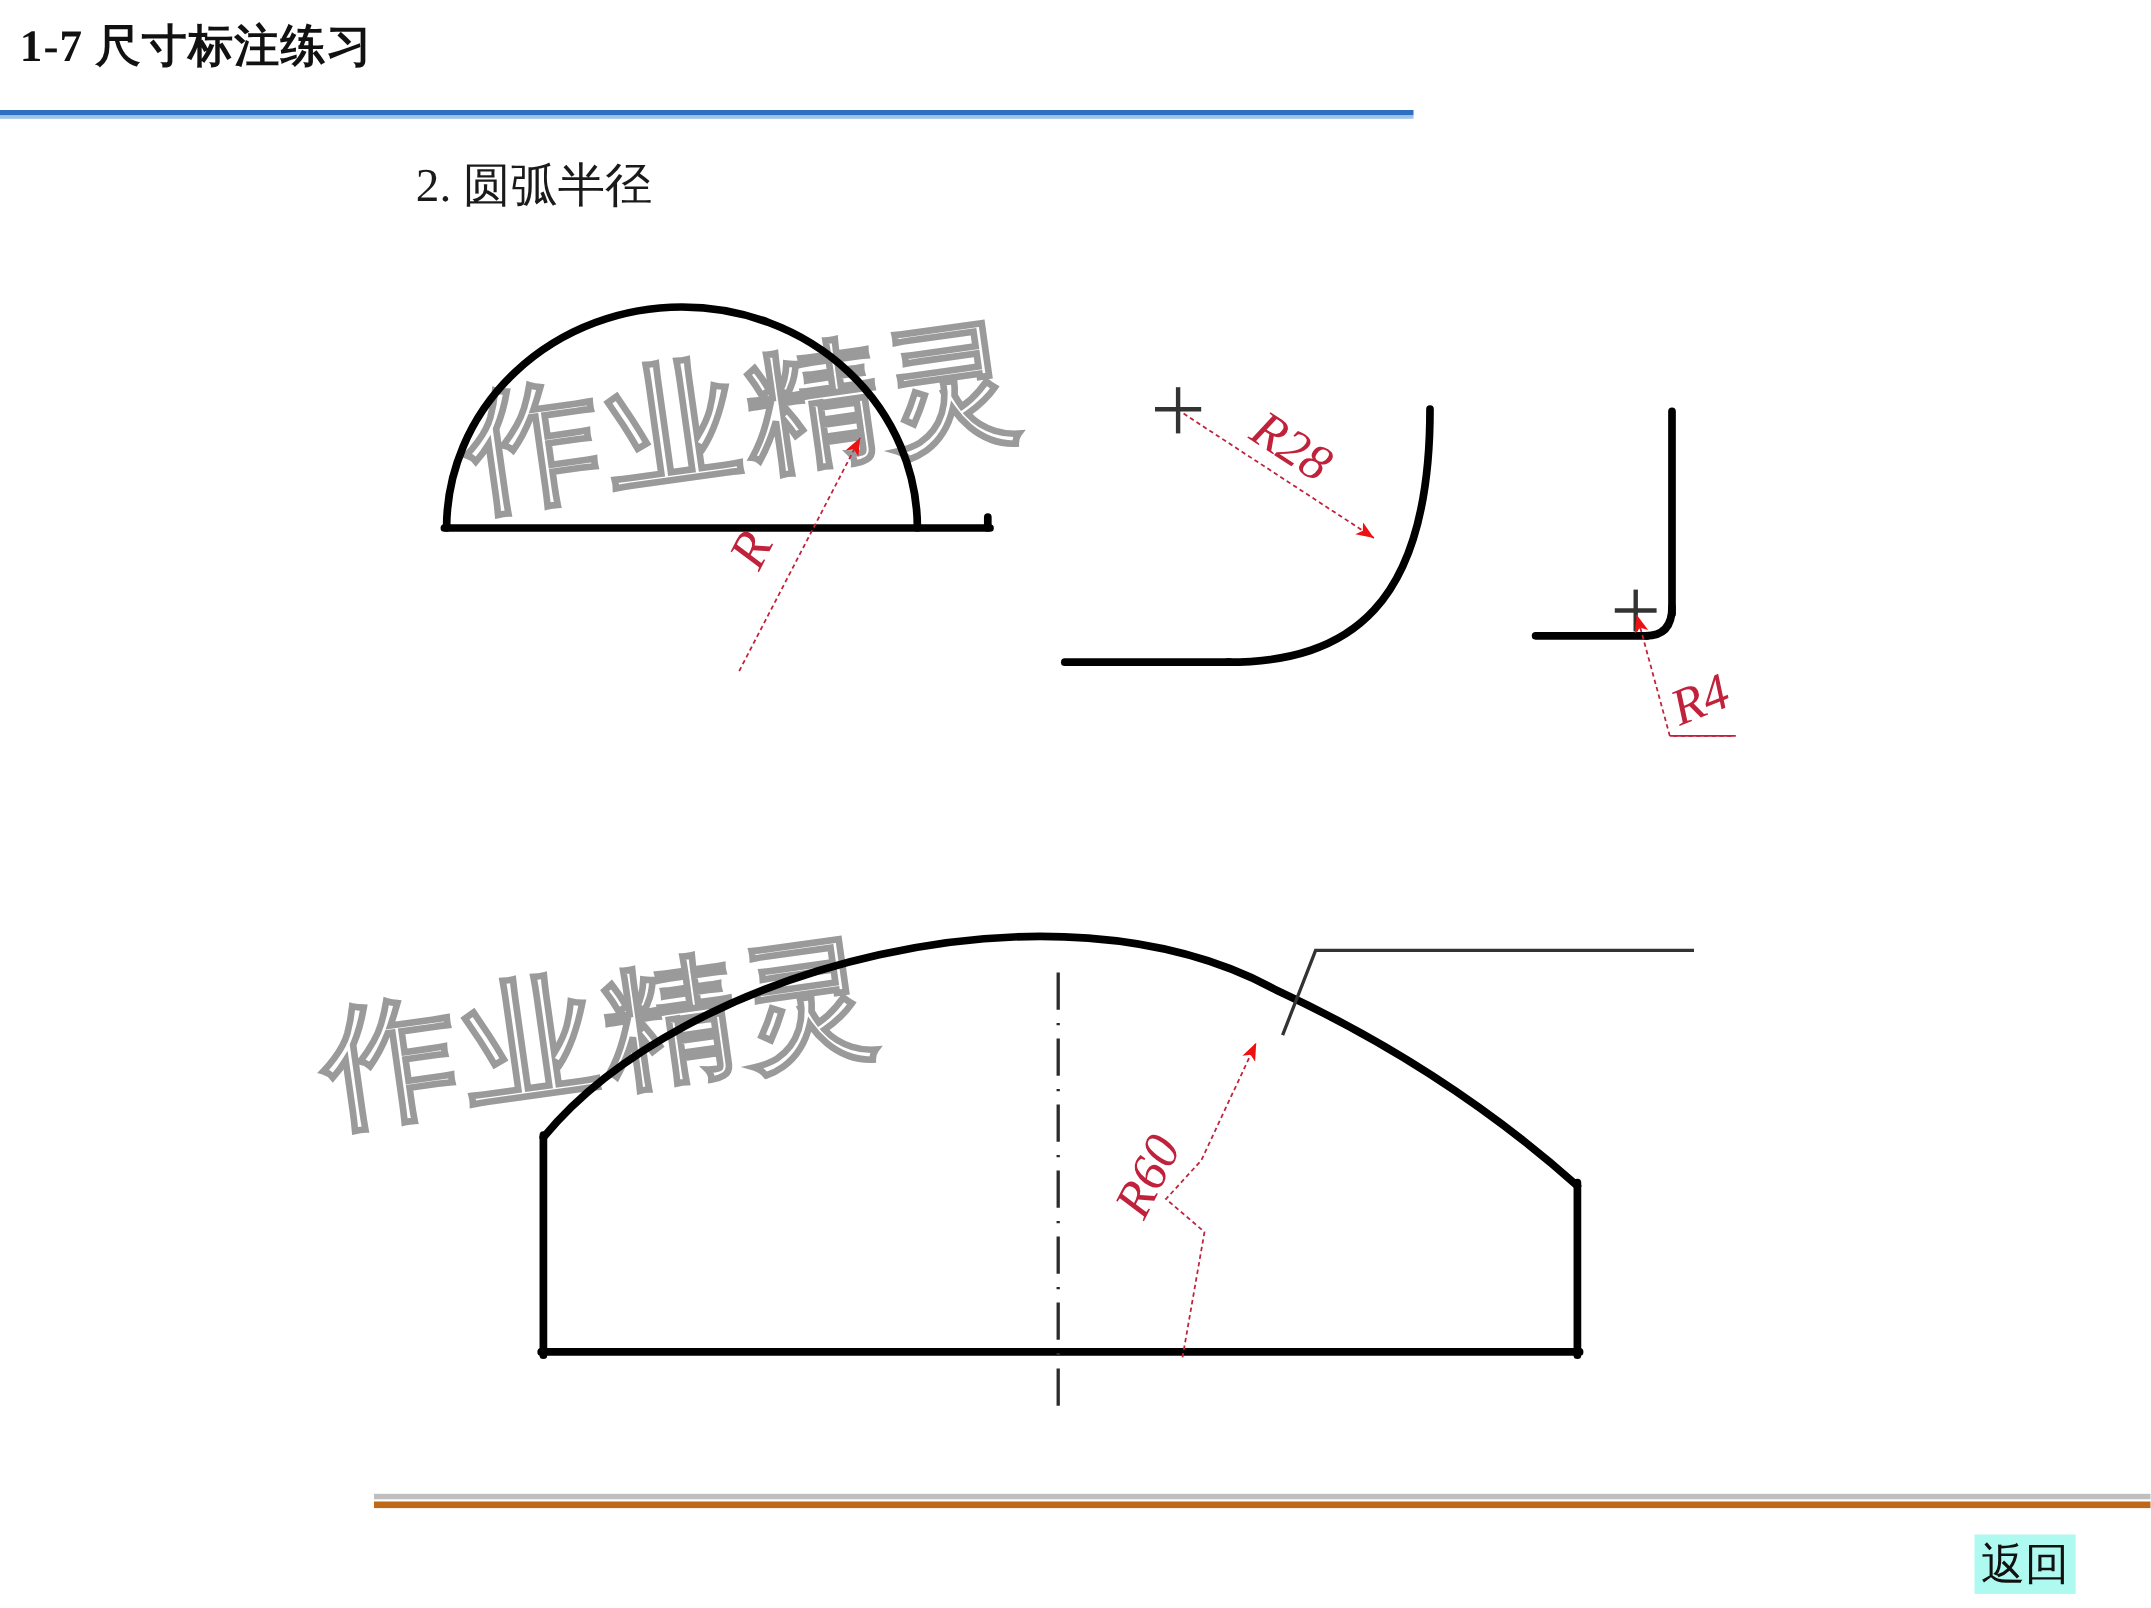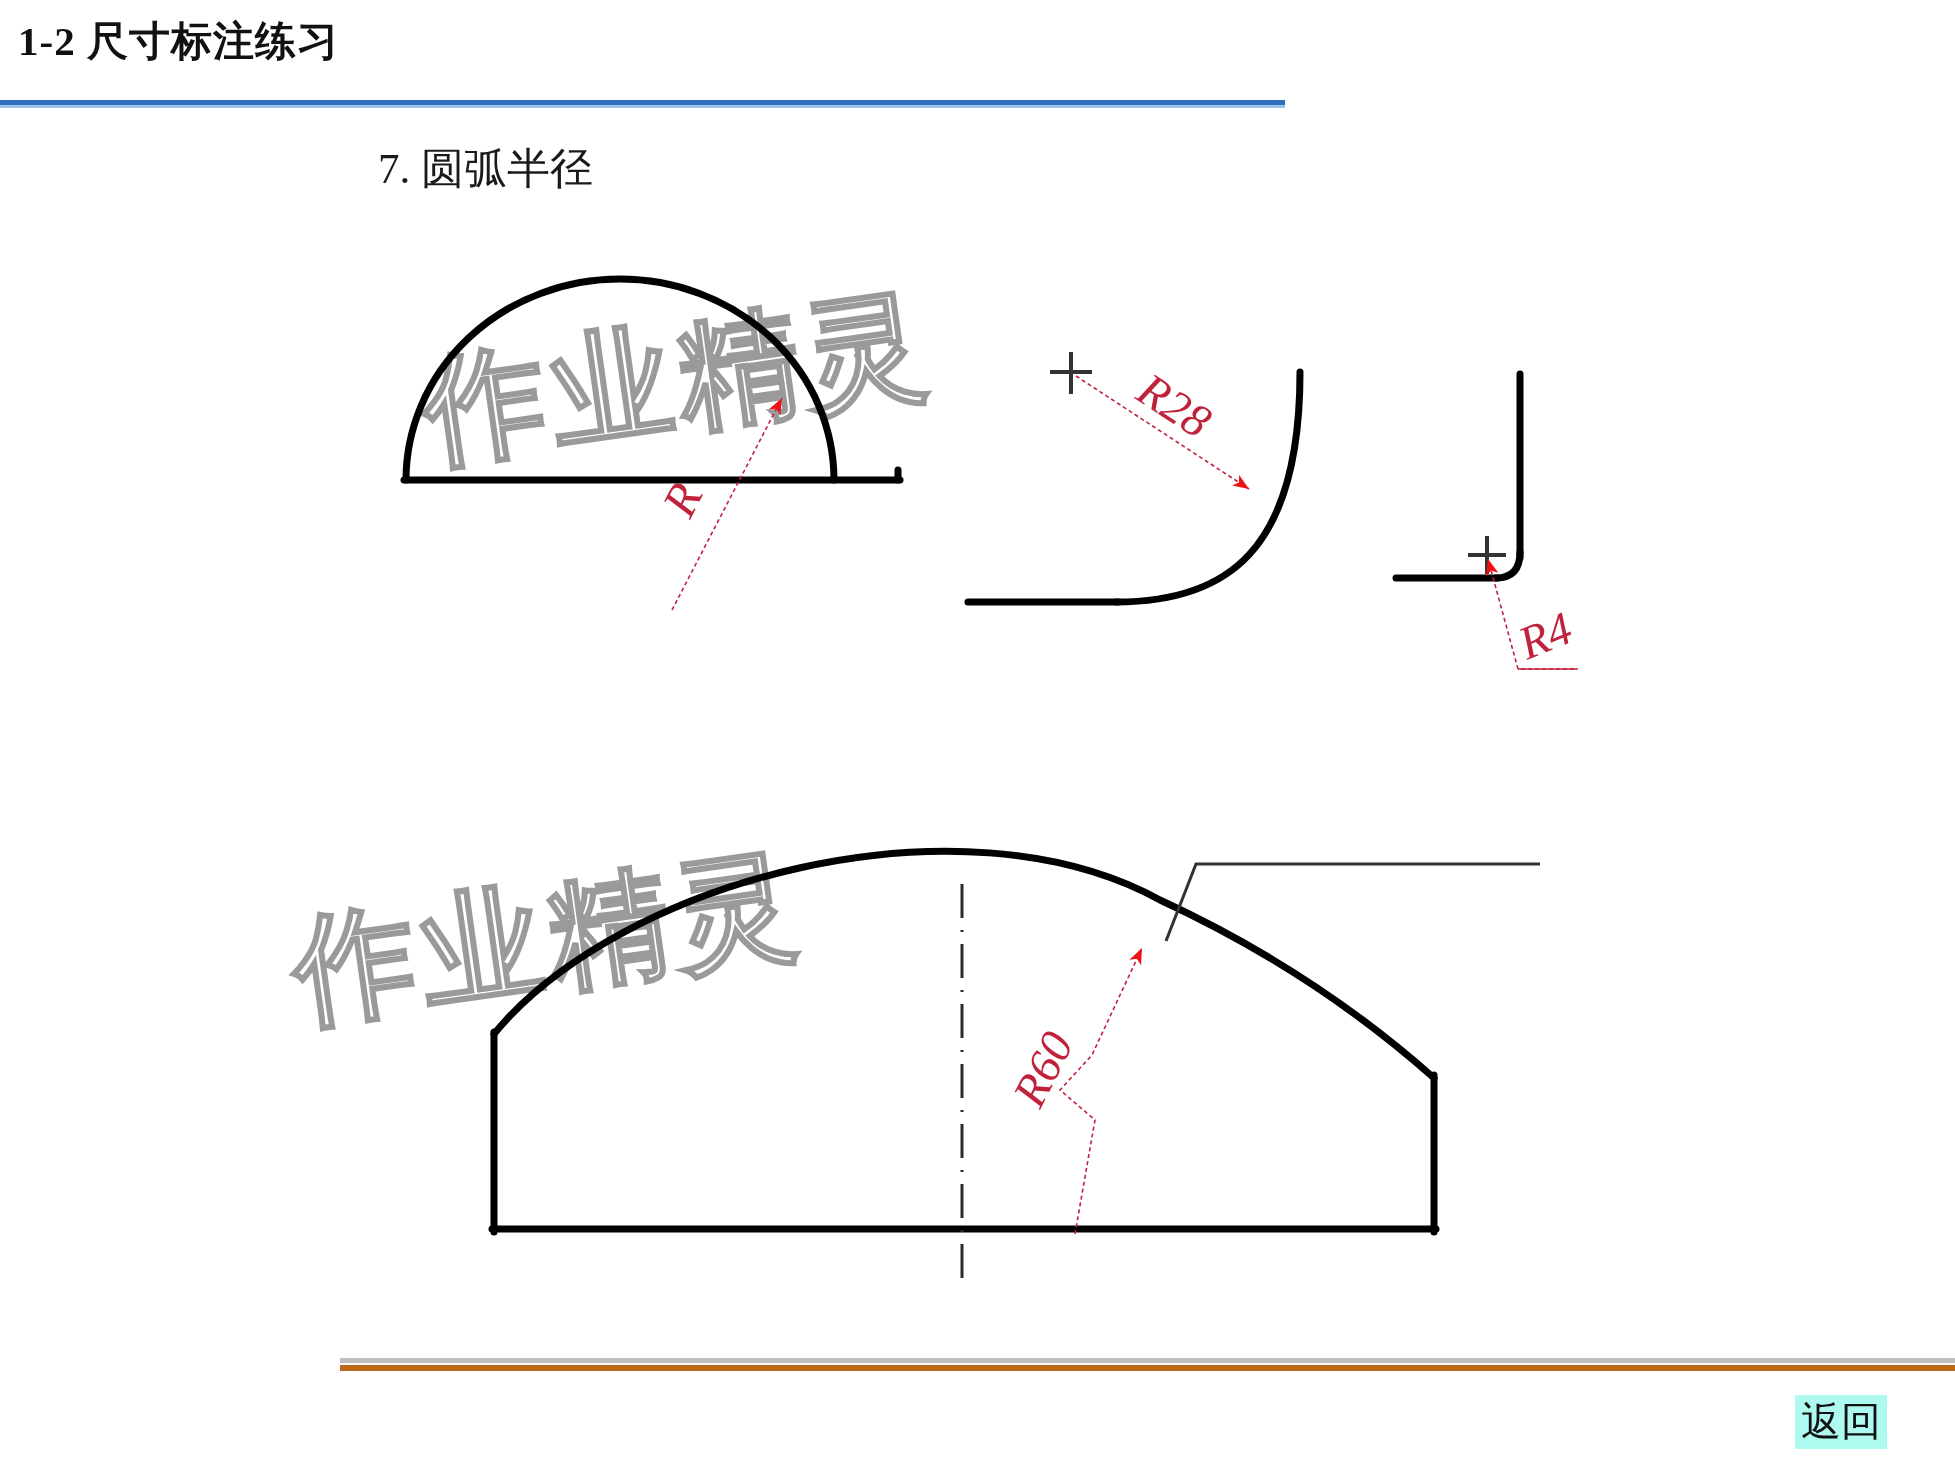--- a/index.html
+++ b/index.html
@@ -114,26 +114,26 @@
     height: 1462px;
     pointer-events: none;
   }
   svg text { user-select: none; }
 </style>
 </head>
 <body>
 
 <div id="slide">
 
-  <div class="slide-title">1-2  尺寸标注练习</div>
+  <div class="slide-title">1-7  尺寸标注练习</div>
 
   <div class="title-rule-outer"></div>
   <div class="title-rule-inner"></div>
 
-  <div class="section-heading">7. 圆弧半径</div>
+  <div class="section-heading">2. 圆弧半径</div>
 
 
   <svg id="drawing" viewBox="0 0 1955 1462">
 
     <defs>
       <marker id="redArrow" markerWidth="12" markerHeight="12" refX="10" refY="4" orient="auto" markerUnits="strokeWidth">
         <path d="M0,0 L10,4 L0,8 L2.5,4 Z" fill="#ee1111"></path>
       </marker>
     </defs>
 

